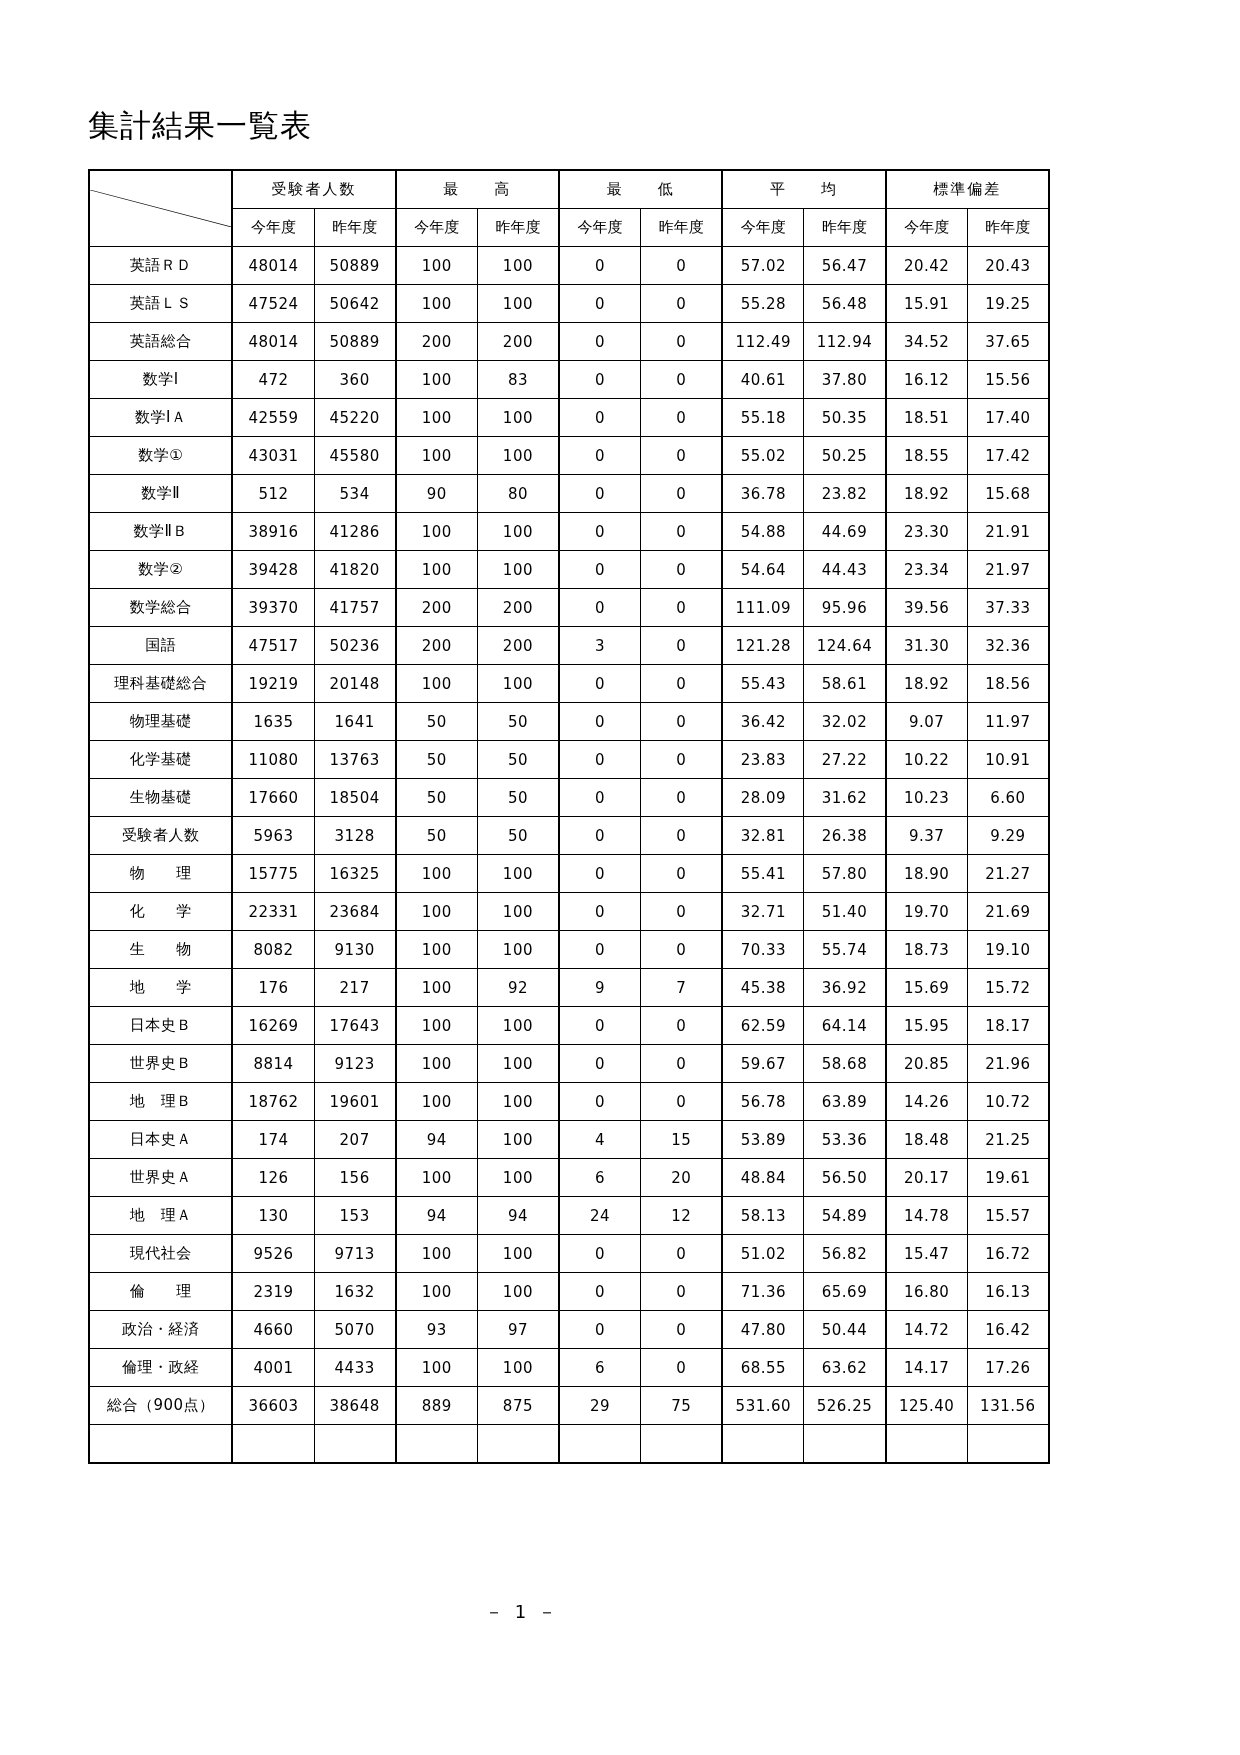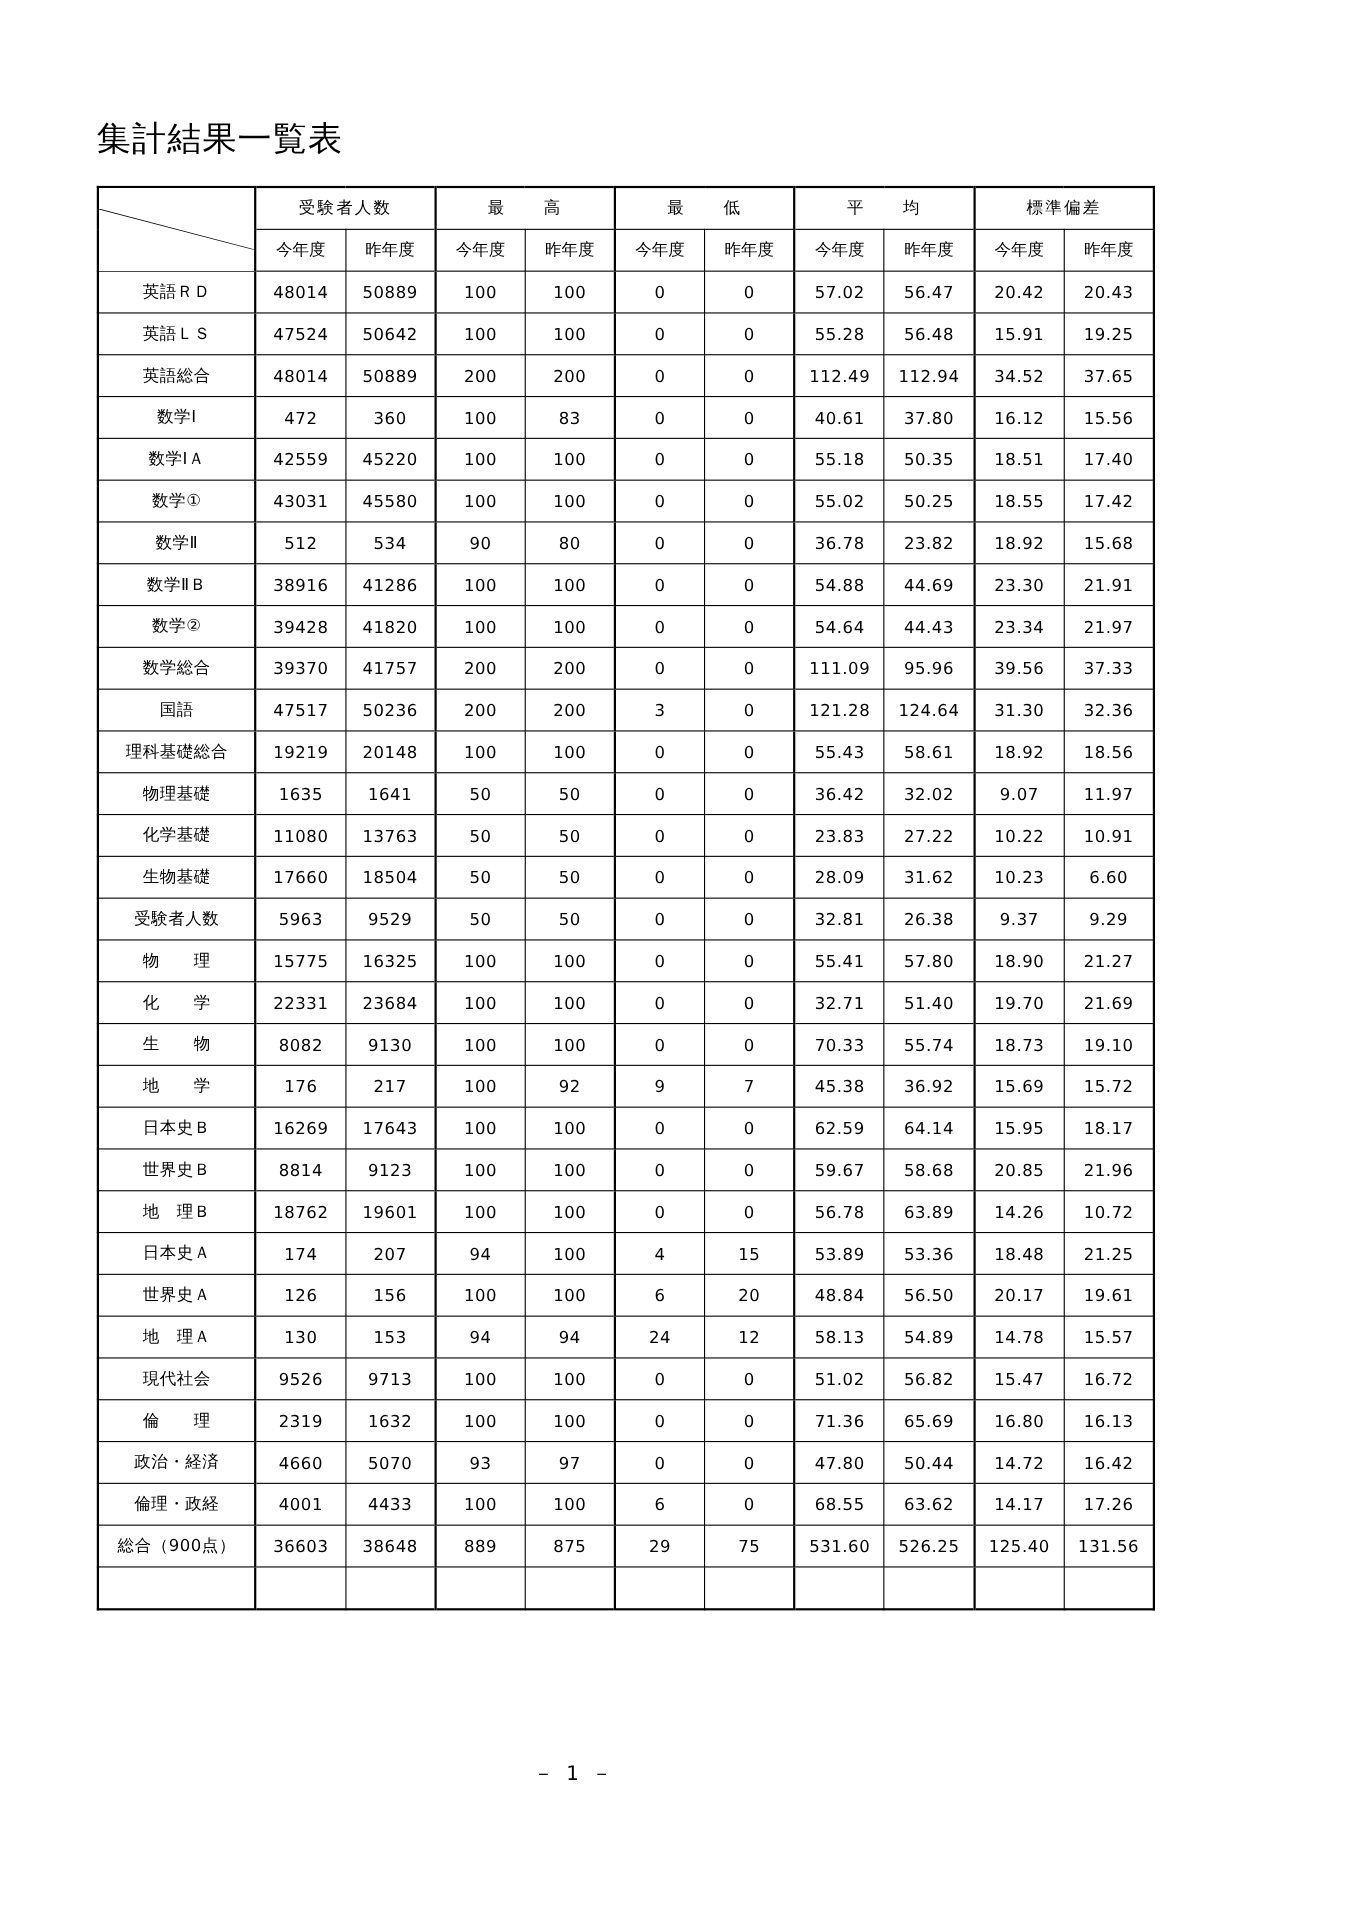--- a/index.html
+++ b/index.html
@@ -339,21 +339,21 @@
           <td class="num sep-left">0</td>
           <td class="num">0</td>
           <td class="num sep-left">28.09</td>
           <td class="num">31.62</td>
           <td class="num sep-left">10.23</td>
           <td class="num">6.60</td>
         </tr>
         <tr>
           <td class="rowlabel">受験者人数</td>
           <td class="num sep-left">5963</td>
-          <td class="num">9529</td>
+          <td class="num">3128</td>
           <td class="num sep-left">50</td>
           <td class="num">50</td>
           <td class="num sep-left">0</td>
           <td class="num">0</td>
           <td class="num sep-left">32.81</td>
           <td class="num">26.38</td>
           <td class="num sep-left">9.37</td>
           <td class="num">9.29</td>
         </tr>
         <tr>

